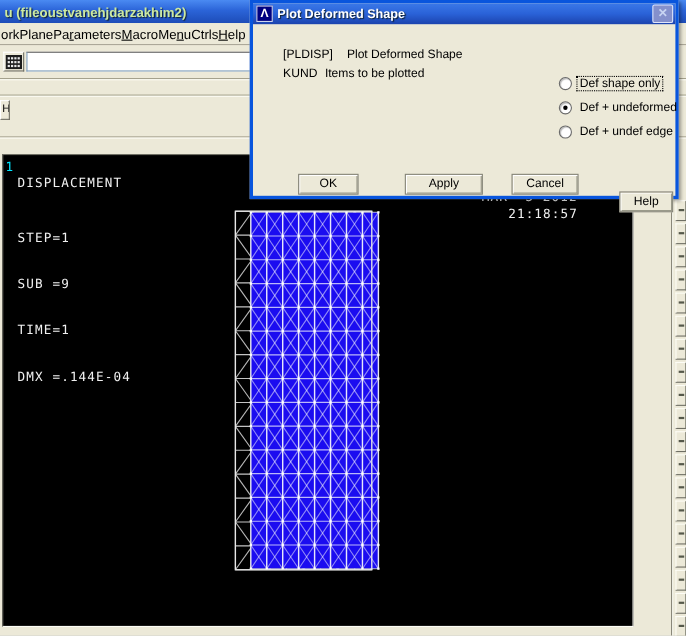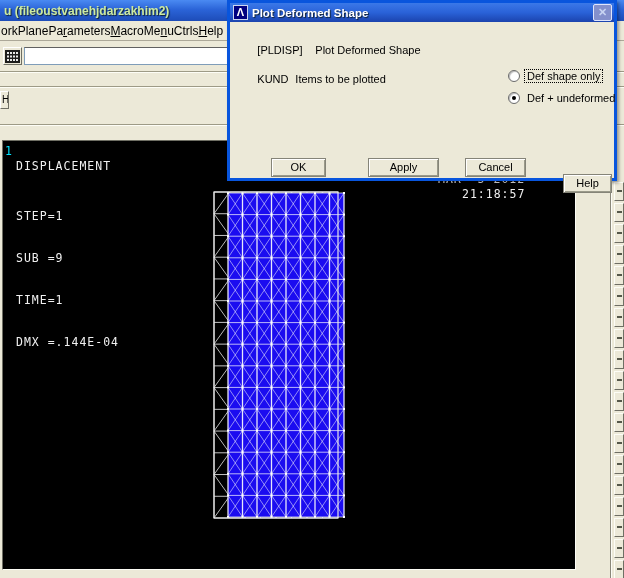--- a/index.html
+++ b/index.html
@@ -722,32 +722,36 @@
     <div class="dlg-titlebar">
       <div class="dlg-logo">Λ</div>
       <div class="dlg-title">Plot Deformed Shape</div>
       <div class="dlg-close">✕</div>
     </div>
 
     <div class="dlg-line" style="top:29px;">
       <span class="dlg-code">[PLDISP]</span><span>Plot Deformed Shape</span>
     </div>
     <div class="dlg-line" style="top:46px;">
-      <span class="dlg-code" style="min-width:38px;margin-top:12px;">KUND</span><span>Items to be plotted</span>
+      <span class="dlg-code" style="min-width:38px;">KUND</span><span>Items to be plotted</span>
     </div>
 
     <div class="radio-col">
       <div class="radio-row">
         <span class="radio"></span>
         <span class="radio-label focus-dotted">Def shape only</span>
       </div>
       <div class="radio-row">
         <span class="radio on"></span>
         <span class="radio-label">Def + undeformed</span>
       </div>
+      <div class="radio-row">
+        <span class="radio"></span>
+        <span class="radio-label">Def + undef edge</span>
+      </div>
     </div>
 
     <div class="dlg-btn btn-ok">OK</div>
     <div class="dlg-btn btn-apply">Apply</div>
     <div class="dlg-btn btn-cancel">Cancel</div>
     <div class="dlg-btn btn-help">Help</div>
   </div>
 
 </div>
 

